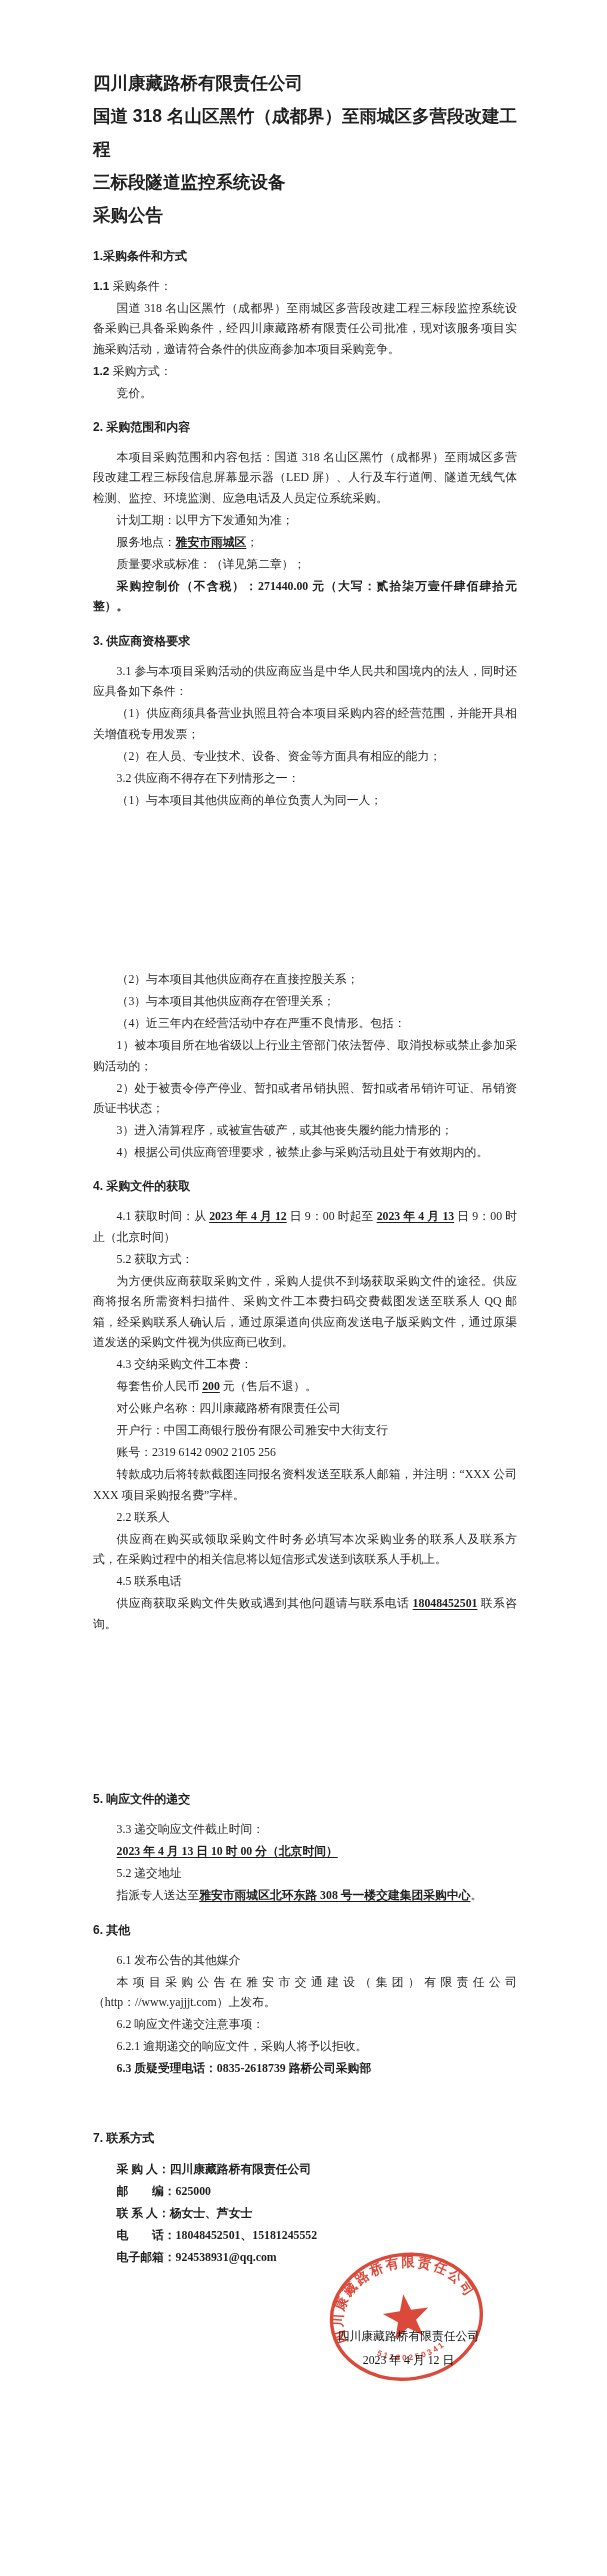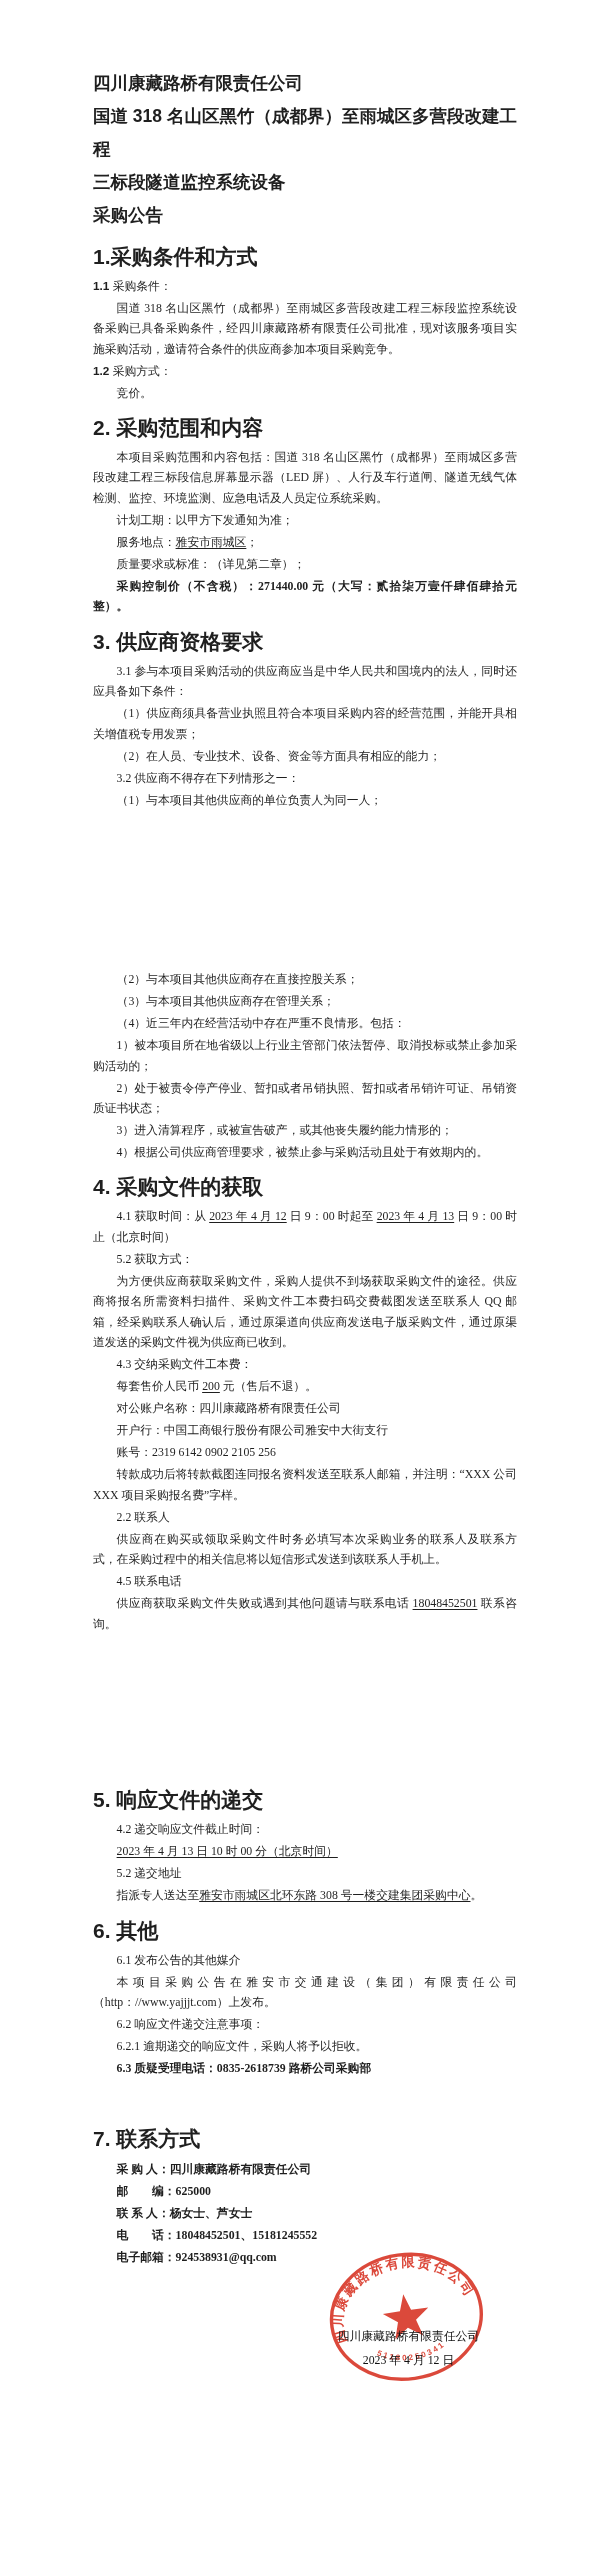--- a/index.html
+++ b/index.html
@@ -10,28 +10,28 @@
     background:#ffffff;
     overflow:hidden;
     font-family:"Liberation Serif","DejaVu Serif",serif;
     color:#1f1f1f;
   }
   .content{padding:67px 90px 0 93px;}
   .title-block{text-align:center;font-family:"Liberation Sans","DejaVu Sans",sans-serif;font-weight:700;}
   .title-line{font-size:17.5px;line-height:33px;margin:0;}
   .h1{
     font-family:"Liberation Sans","DejaVu Sans",sans-serif;
-    font-weight:700;font-size:21px;line-height:21px;
+    font-weight:700;font-size:12px;line-height:21px;
     margin:13.7px 0 9px 0;text-indent:0;
   }
   p{font-size:11.8px;line-height:20.5px;margin:1.5px 0;text-align:justify;}
   p.p{text-indent:2em;}
   p.sub0{text-indent:0;}
   p.contact{text-indent:2em;line-height:22px;margin:0;font-weight:bold;}
-  .u{text-decoration:underline;text-underline-offset:2.3px;}
+  .u{text-decoration:underline;text-underline-offset:2.3px;font-weight:bold;}
   .b{font-weight:700;}
   .sans{font-family:"Liberation Sans","DejaVu Sans",sans-serif;}
   .gap{width:100%;}
   
   .seal{position:absolute;left:326px;top:2250px;width:161px;height:135px;z-index:1;opacity:.92;}
   .signature{position:absolute;left:325px;top:2325px;width:167px;z-index:2;text-align:center;}
   .signature p{margin:0;font-size:11.8px;line-height:23.5px;text-align:center;color:#111;}
 </style>
 </head>
 <body>
@@ -81,21 +81,21 @@
         <p class="p"><span>对公账户名称：四川康藏路桥有限责任公司</span></p>
         <p class="p"><span>开户行：中国工商银行股份有限公司雅安中大街支行</span></p>
         <p class="p"><span>账号：2319 6142 0902 2105 256</span></p>
         <p class="p"><span>转款成功后将转款截图连同报名资料发送至联系人邮箱，并注明：“XXX 公司 XXX 项目采购报名费”字样。</span></p>
         <p class="p"><span>2.2 联系人</span></p>
         <p class="p"><span>供应商在购买或领取采购文件时务必填写本次采购业务的联系人及联系方式，在采购过程中的相关信息将以短信形式发送到该联系人手机上。</span></p>
         <p class="p"><span>4.5 联系电话</span></p>
         <p class="p"><span>供应商获取采购文件失败或遇到其他问题请与联系电话 </span><span class="u">18048452501</span><span> 联系咨询。</span></p>
         <div class="gap" style="height: 140px;"></div>
         <h2 class="h1"><span>5. 响应文件的递交</span></h2>
-        <p class="p"><span>4.2 递交响应文件截止时间：</span></p>
+        <p class="p"><span>3.3 递交响应文件截止时间：</span></p>
         <p class="p"><span class="u">2023 年 4 月 13 日 10 时 00 分（北京时间） </span></p>
         <p class="p"><span>5.2 递交地址</span></p>
         <p class="p"><span>指派专人送达至</span><span class="u">雅安市雨城区北环东路 308 号一楼交建集团采购中心</span><span>。</span></p>
         <h2 class="h1"><span>6. 其他</span></h2>
         <p class="p"><span>6.1 发布公告的其他媒介</span></p>
         <p class="p"><span>本项目采购公告在雅安市交通建设（集团）有限责任公司（http：//www.yajjjt.com）上发布。</span></p>
         <p class="p"><span>6.2 响应文件递交注意事项：</span></p>
         <p class="p"><span>6.2.1 逾期递交的响应文件，采购人将予以拒收。</span></p>
         <p class="p"><span class="b">6.3 质疑受理电话：0835-2618739 路桥公司采购部</span></p>
         <div class="gap" style="height: 34px;"></div>

